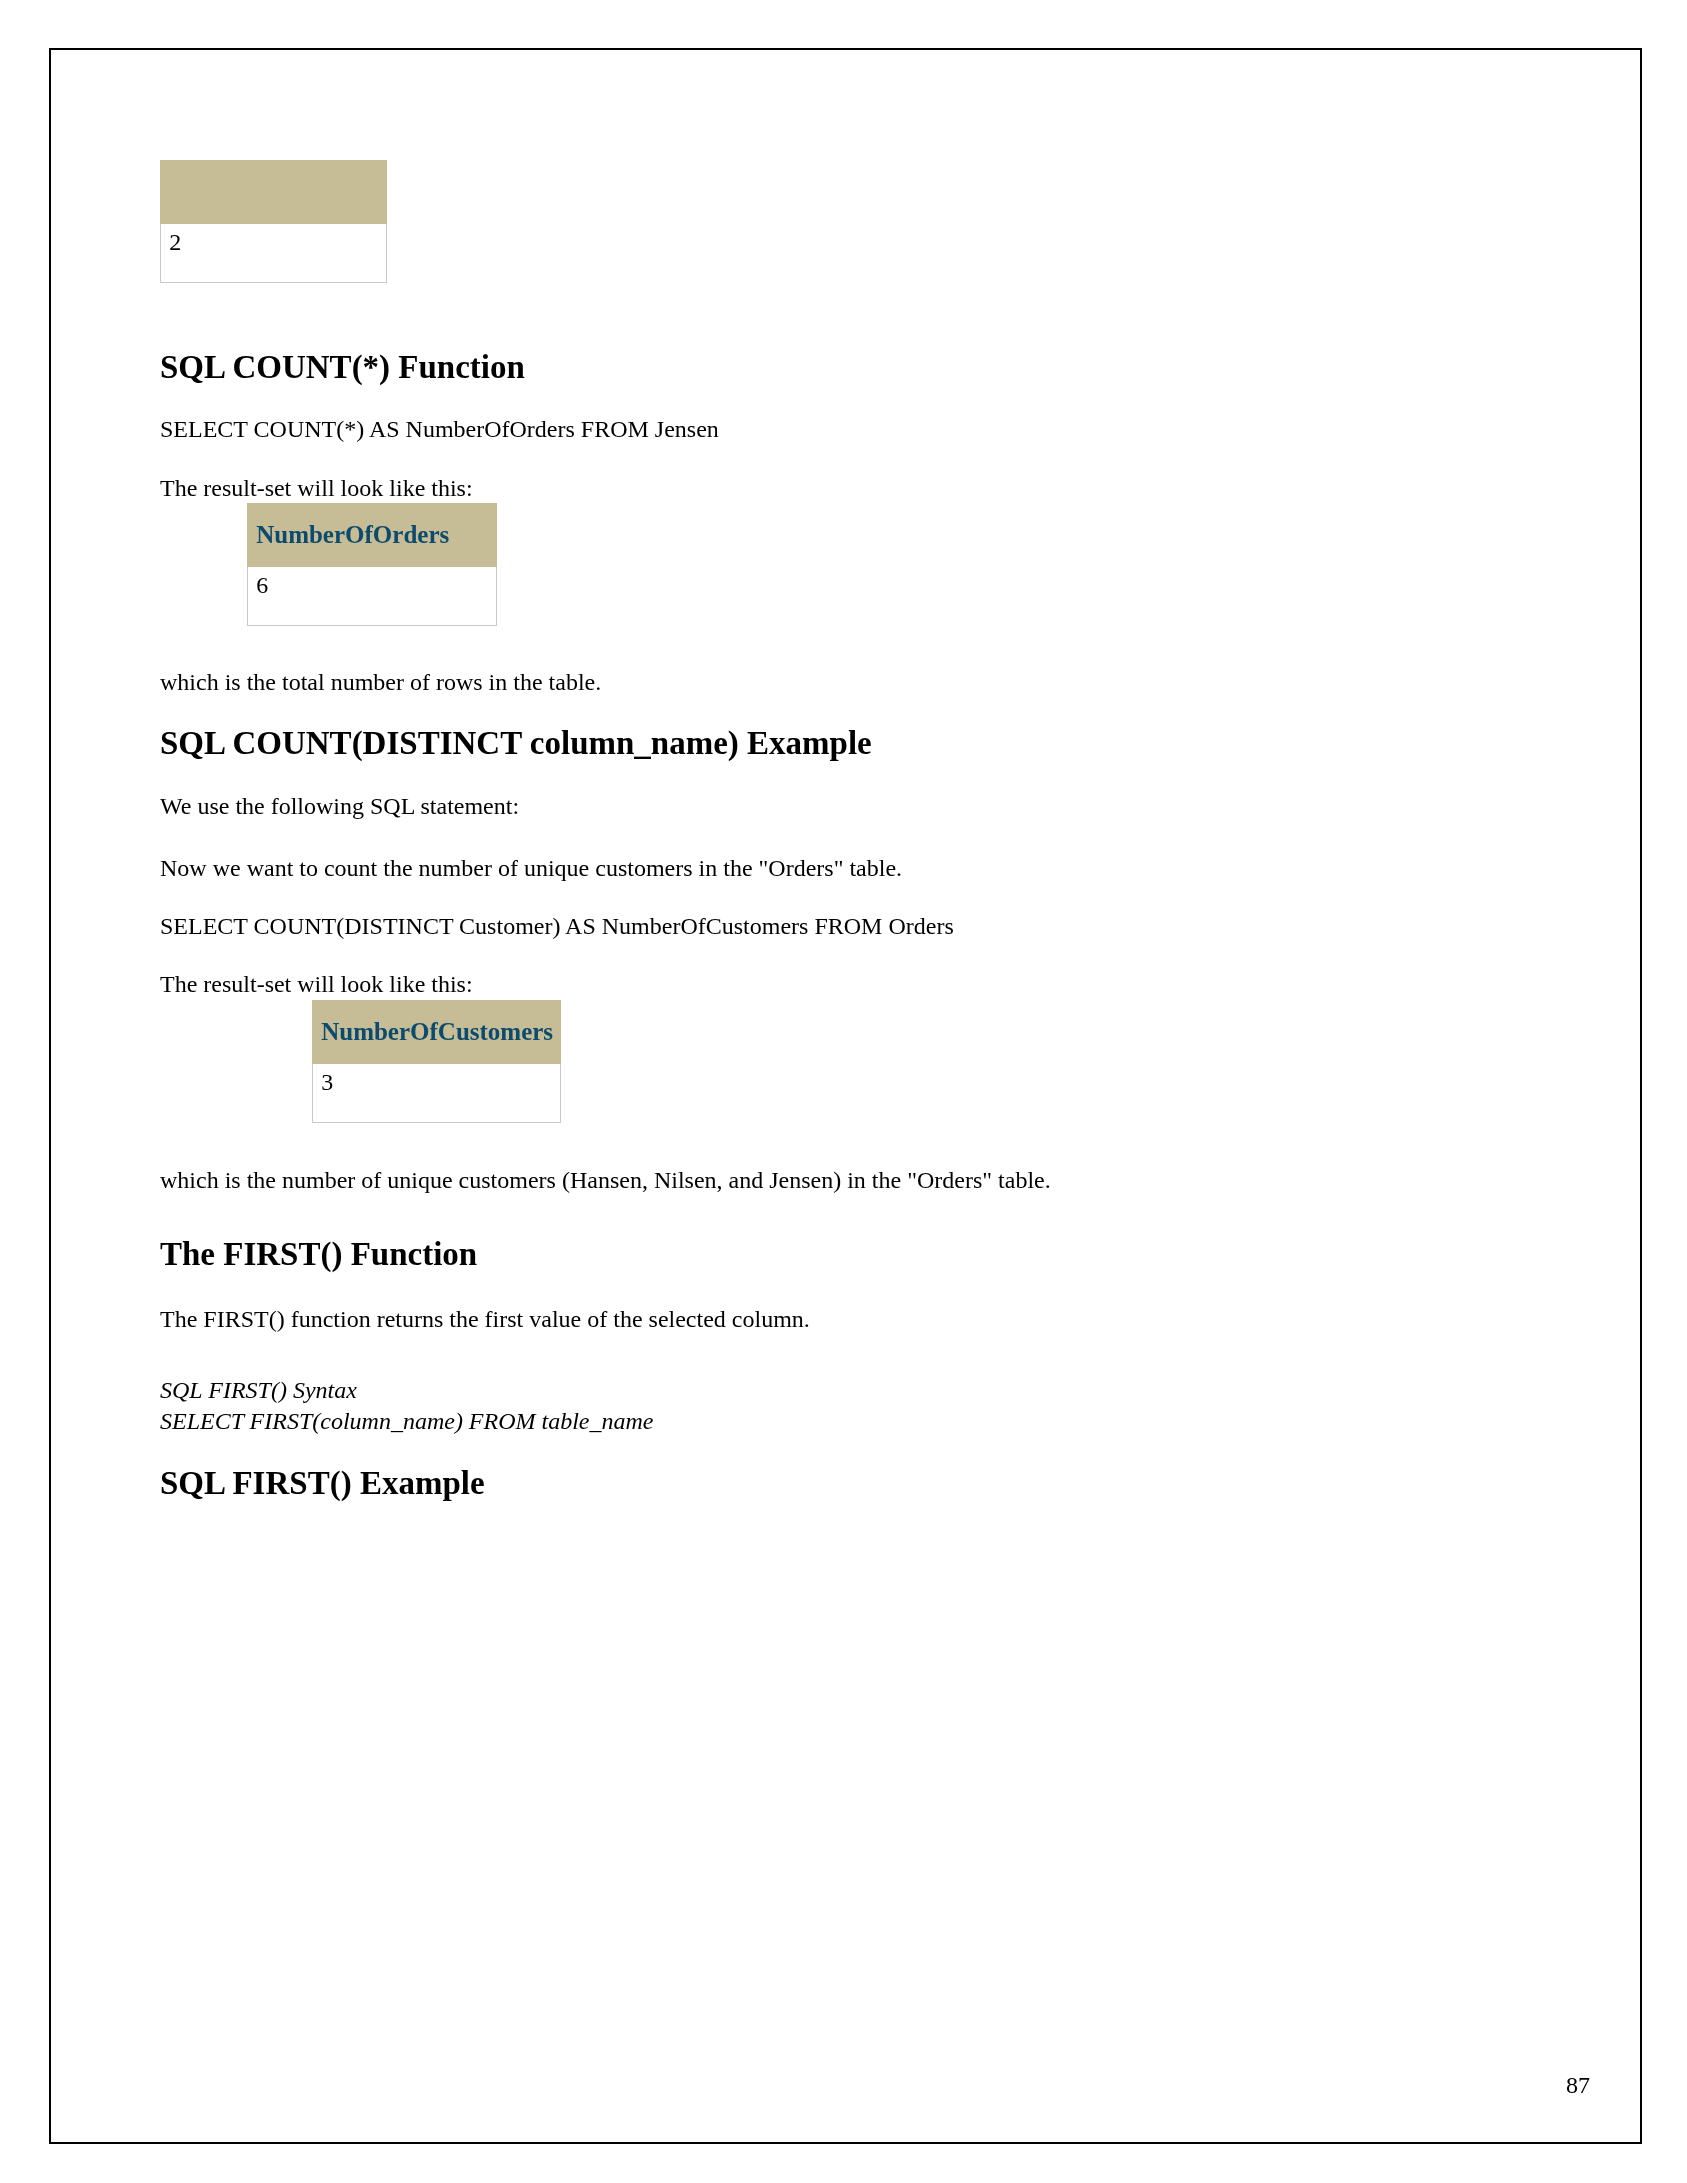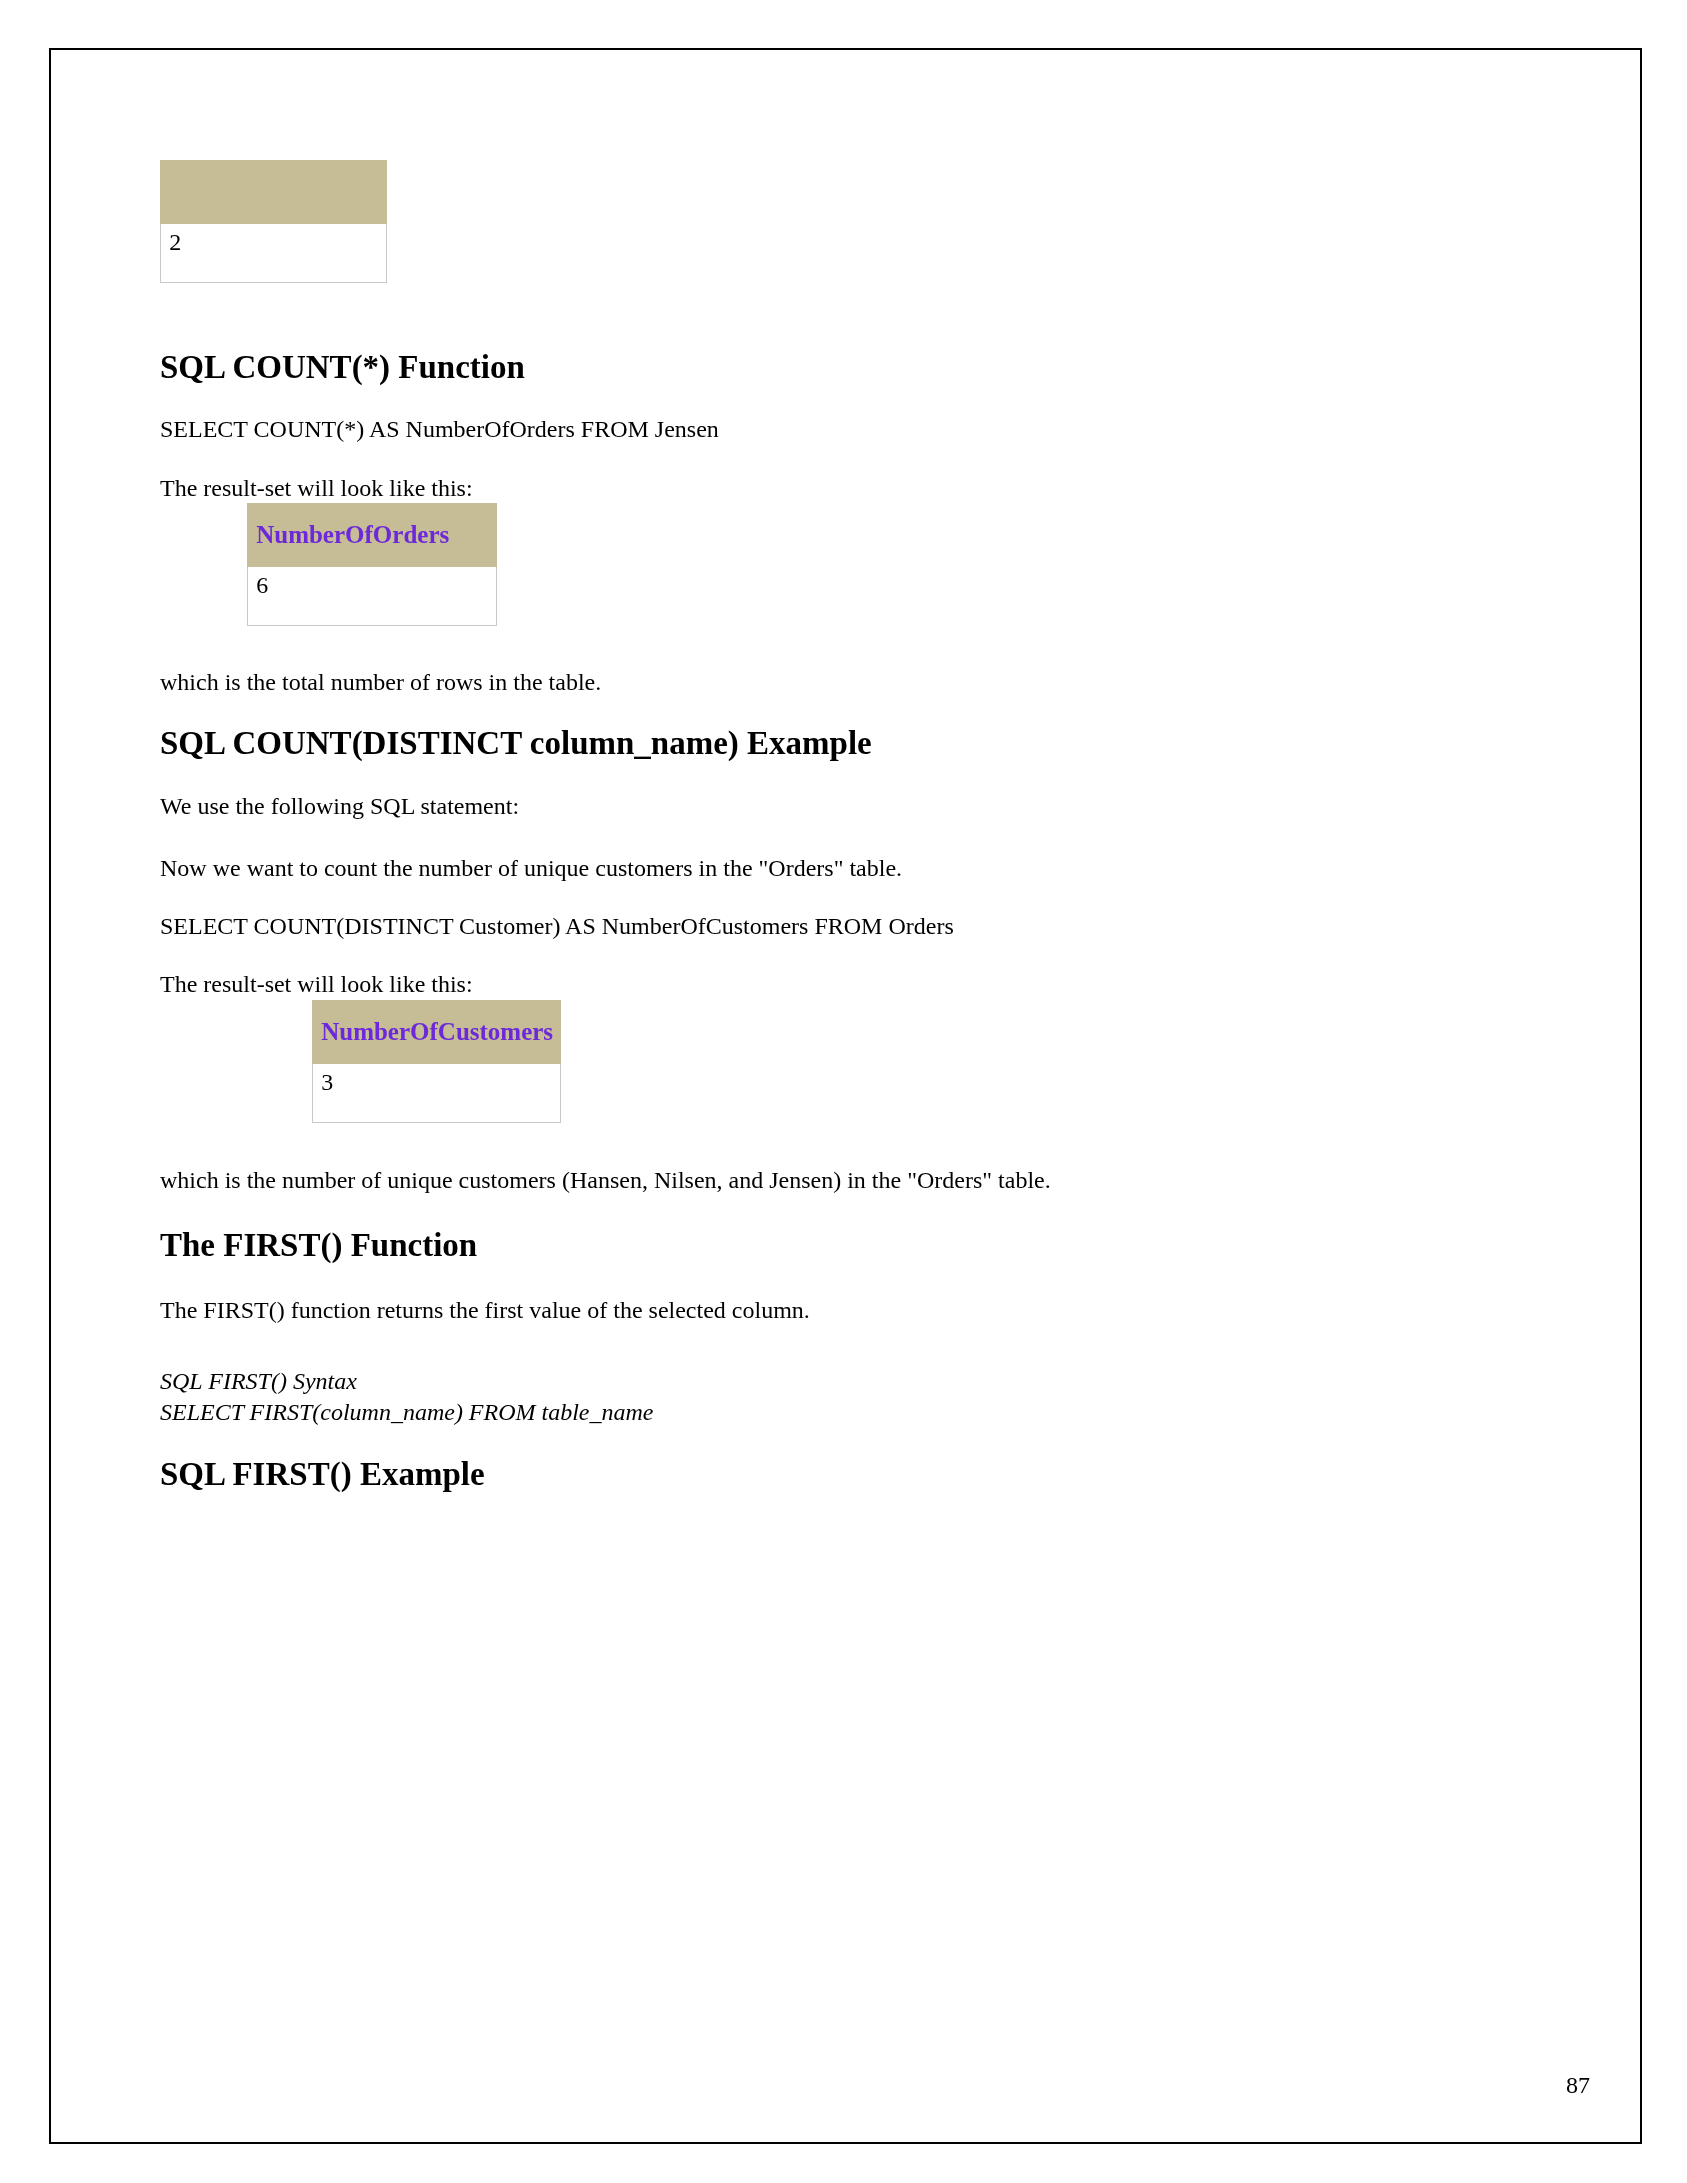--- a/index.html
+++ b/index.html
@@ -52,32 +52,32 @@
   .mt-p1   { margin-top: 32px; }
   .mt-c1   { margin-top: 28px; }
   .mt-p2   { margin-top: 28px; }
   .mt-p3   { margin-top: 41px; }
   .mt-h2   { margin-top: 26px; }
   .mt-p4   { margin-top: 32px; }
   .mt-p5   { margin-top: 29px; }
   .mt-c2   { margin-top: 27px; }
   .mt-p6   { margin-top: 28px; }
   .mt-p7   { margin-top: 42px; }
-  .mt-h3   { margin-top: 31px; }
+  .mt-h3   { margin-top: 40px; }
   .mt-p8   { margin-top: 30.5px; }
   .mt-c3   { margin-top: 41px; font-style: italic; }
   .mt-h4   { margin-top: 27px; }
 
   table.doc-table {
     border-collapse: collapse;
     table-layout: fixed;
   }
   table.doc-table th {
     background: #c6bd96;
-    color: #6d28d9;
+    color: #0c4a6e;
     font-size: 25px;
     font-weight: bold;
     text-align: left;
     vertical-align: middle;
     padding: 0 8.2px;
     height: 62px;
     border: 0.8px solid #c6bd96;
   }
   table.doc-table td {
     background: #ffffff;

